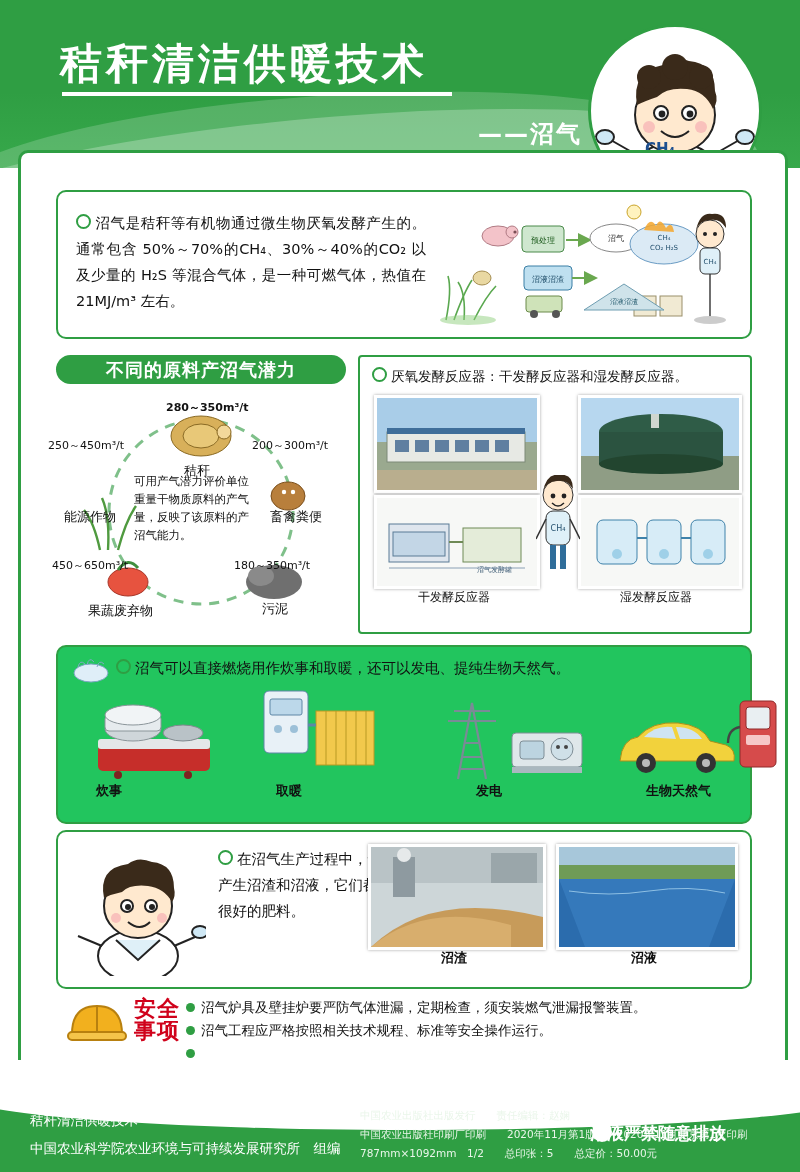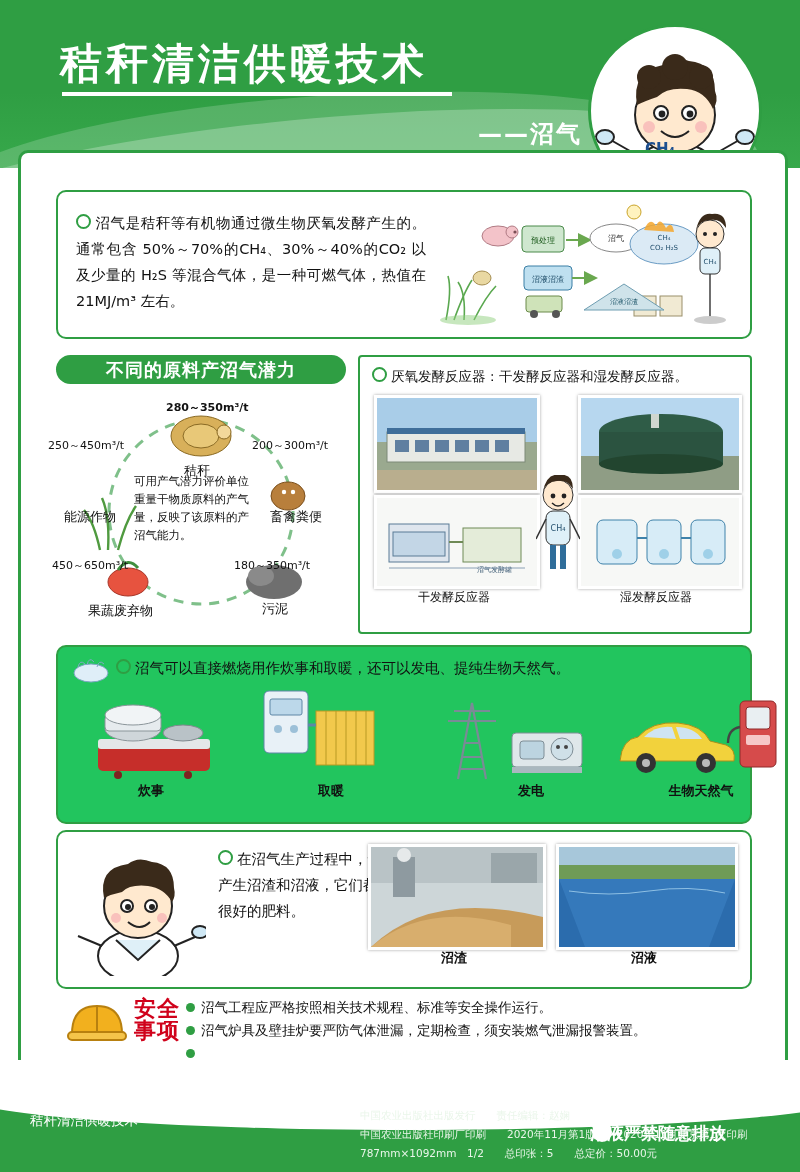--- a/index.html
+++ b/index.html
@@ -111,21 +111,21 @@
   
   .sec3{
     position:absolute;left:56px;top:645px;width:692px;height:175px;
     border:2px solid #2f9e43;border-radius:10px;background:#22c55e;
   }
   .sec3 .hdr{
     position:absolute;left:58px;top:12px;font-size:14.5px;color:#111;
   }
   .sec3 .item-cap{
     position:absolute;top:135px;font-size:13px;font-weight:bold;color:#111;
-    width:110px;text-align:center;
+    width:110px;text-align:left;
   }
   
   .sec4{
     position:absolute;left:56px;top:830px;width:692px;height:155px;
     border:2px solid #2f9e43;border-radius:10px;background:#ffffff;
   }
   .sec4 .txt{
     position:absolute;left:160px;top:14px;width:185px;
     font-size:14.5px;line-height:26px;color:#111;
   }
@@ -542,30 +542,31 @@
     <svg style="position:absolute;left:10px;top:2px;" width="62" height="46" viewBox="0 0 62 46">
       <path d="M6 36 q0 -28 25 -28 q25 0 25 28z" fill="#f2b01e" stroke="#b8800f" stroke-width="2"></path>
       <rect x="2" y="34" width="58" height="8" rx="4" fill="#f5c44a" stroke="#b8800f" stroke-width="2"></rect>
       <path d="M31 8 L31 34" stroke="#b8800f" stroke-width="2"></path>
     </svg>
     <div class="label">
       <div>安全</div>
       <div>事项</div>
     </div>
     <ul>
+      <li><span class="gd"></span><span>沼气炉具及壁挂炉要严防气体泄漏，定期检查，须安装燃气泄漏报警装置。</span></li>
       <li><span class="gd"></span><span>沼气工程应严格按照相关技术规程、标准等安全操作运行。</span></li>
-      <li><span class="gd"></span><span>沼气炉具及壁挂炉要严防气体泄漏，定期检查，须安装燃气泄漏报警装置。</span></li>
       <li><span class="gd"></span></li>
     </ul>
   </div>
 
   <div class="footer">
     <div class="wave"></div>
     <div class="f-left">
       <div>秸秆清洁供暖技术</div>
+      <div>中国农业科学院农业环境与可持续发展研究所　组编</div>
     </div>
     <div class="f-mid">
       <div>中国农业出版社出版发行　　责任编辑：赵娴</div>
       <div>中国农业出版社印刷厂印刷　　2020年11月第1版　　2020年11月北京第1次印刷</div>
       <div>787mm×1092mm　1/2　　总印张：5　　总定价：50.00元</div>
     </div>
     <div class="wechat-dot"></div>
     <div class="f-right">沼液严禁随意排放</div>
   </div>
 

